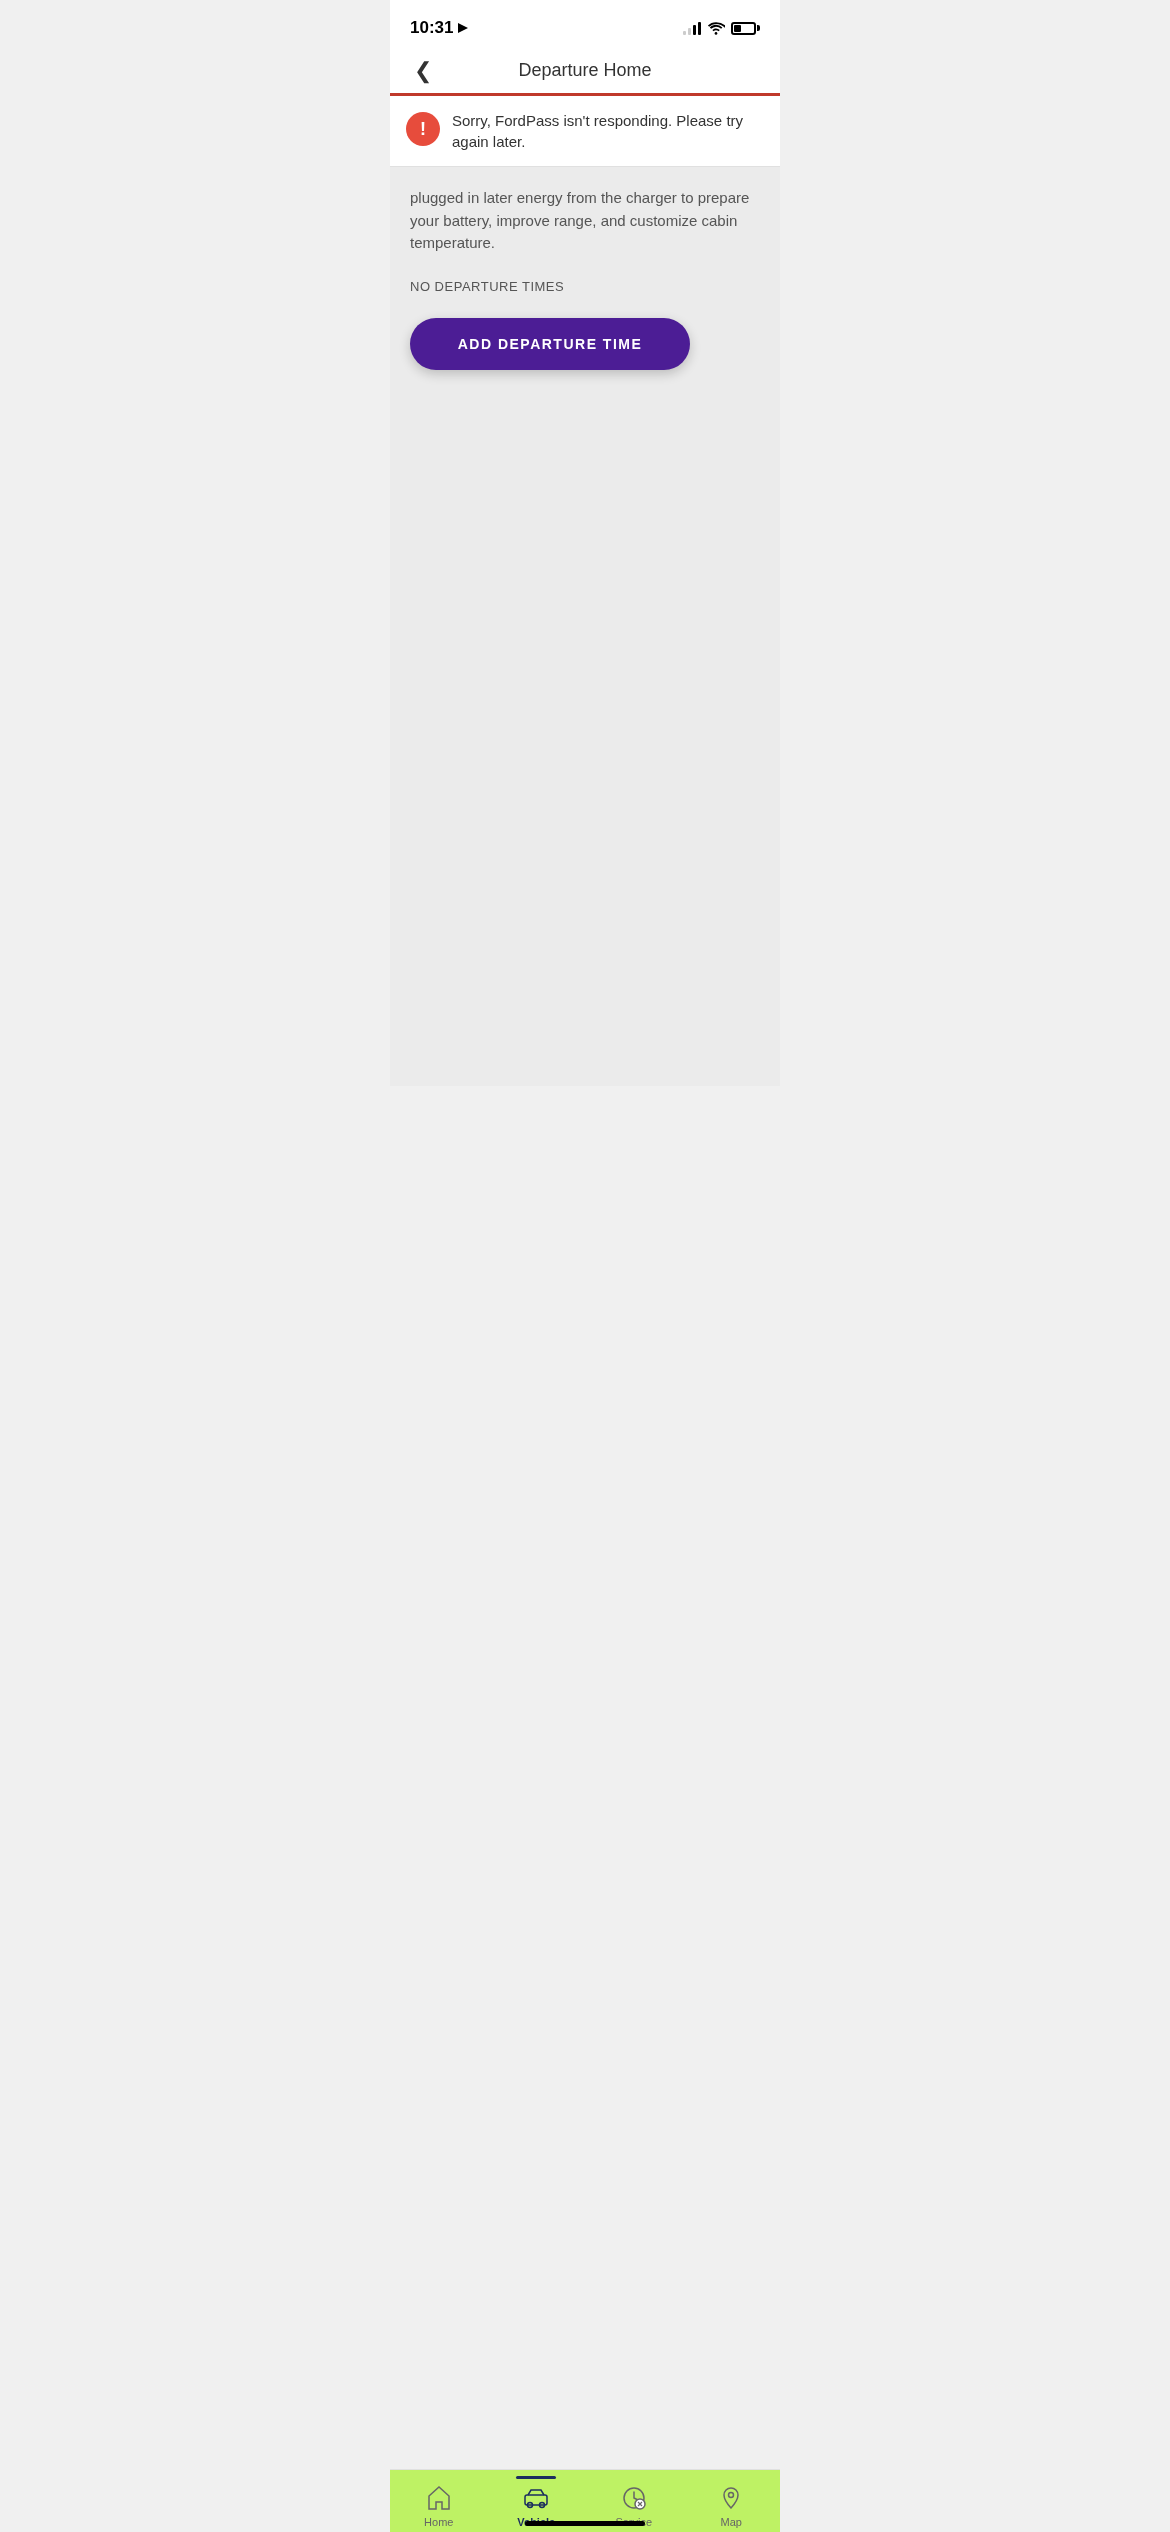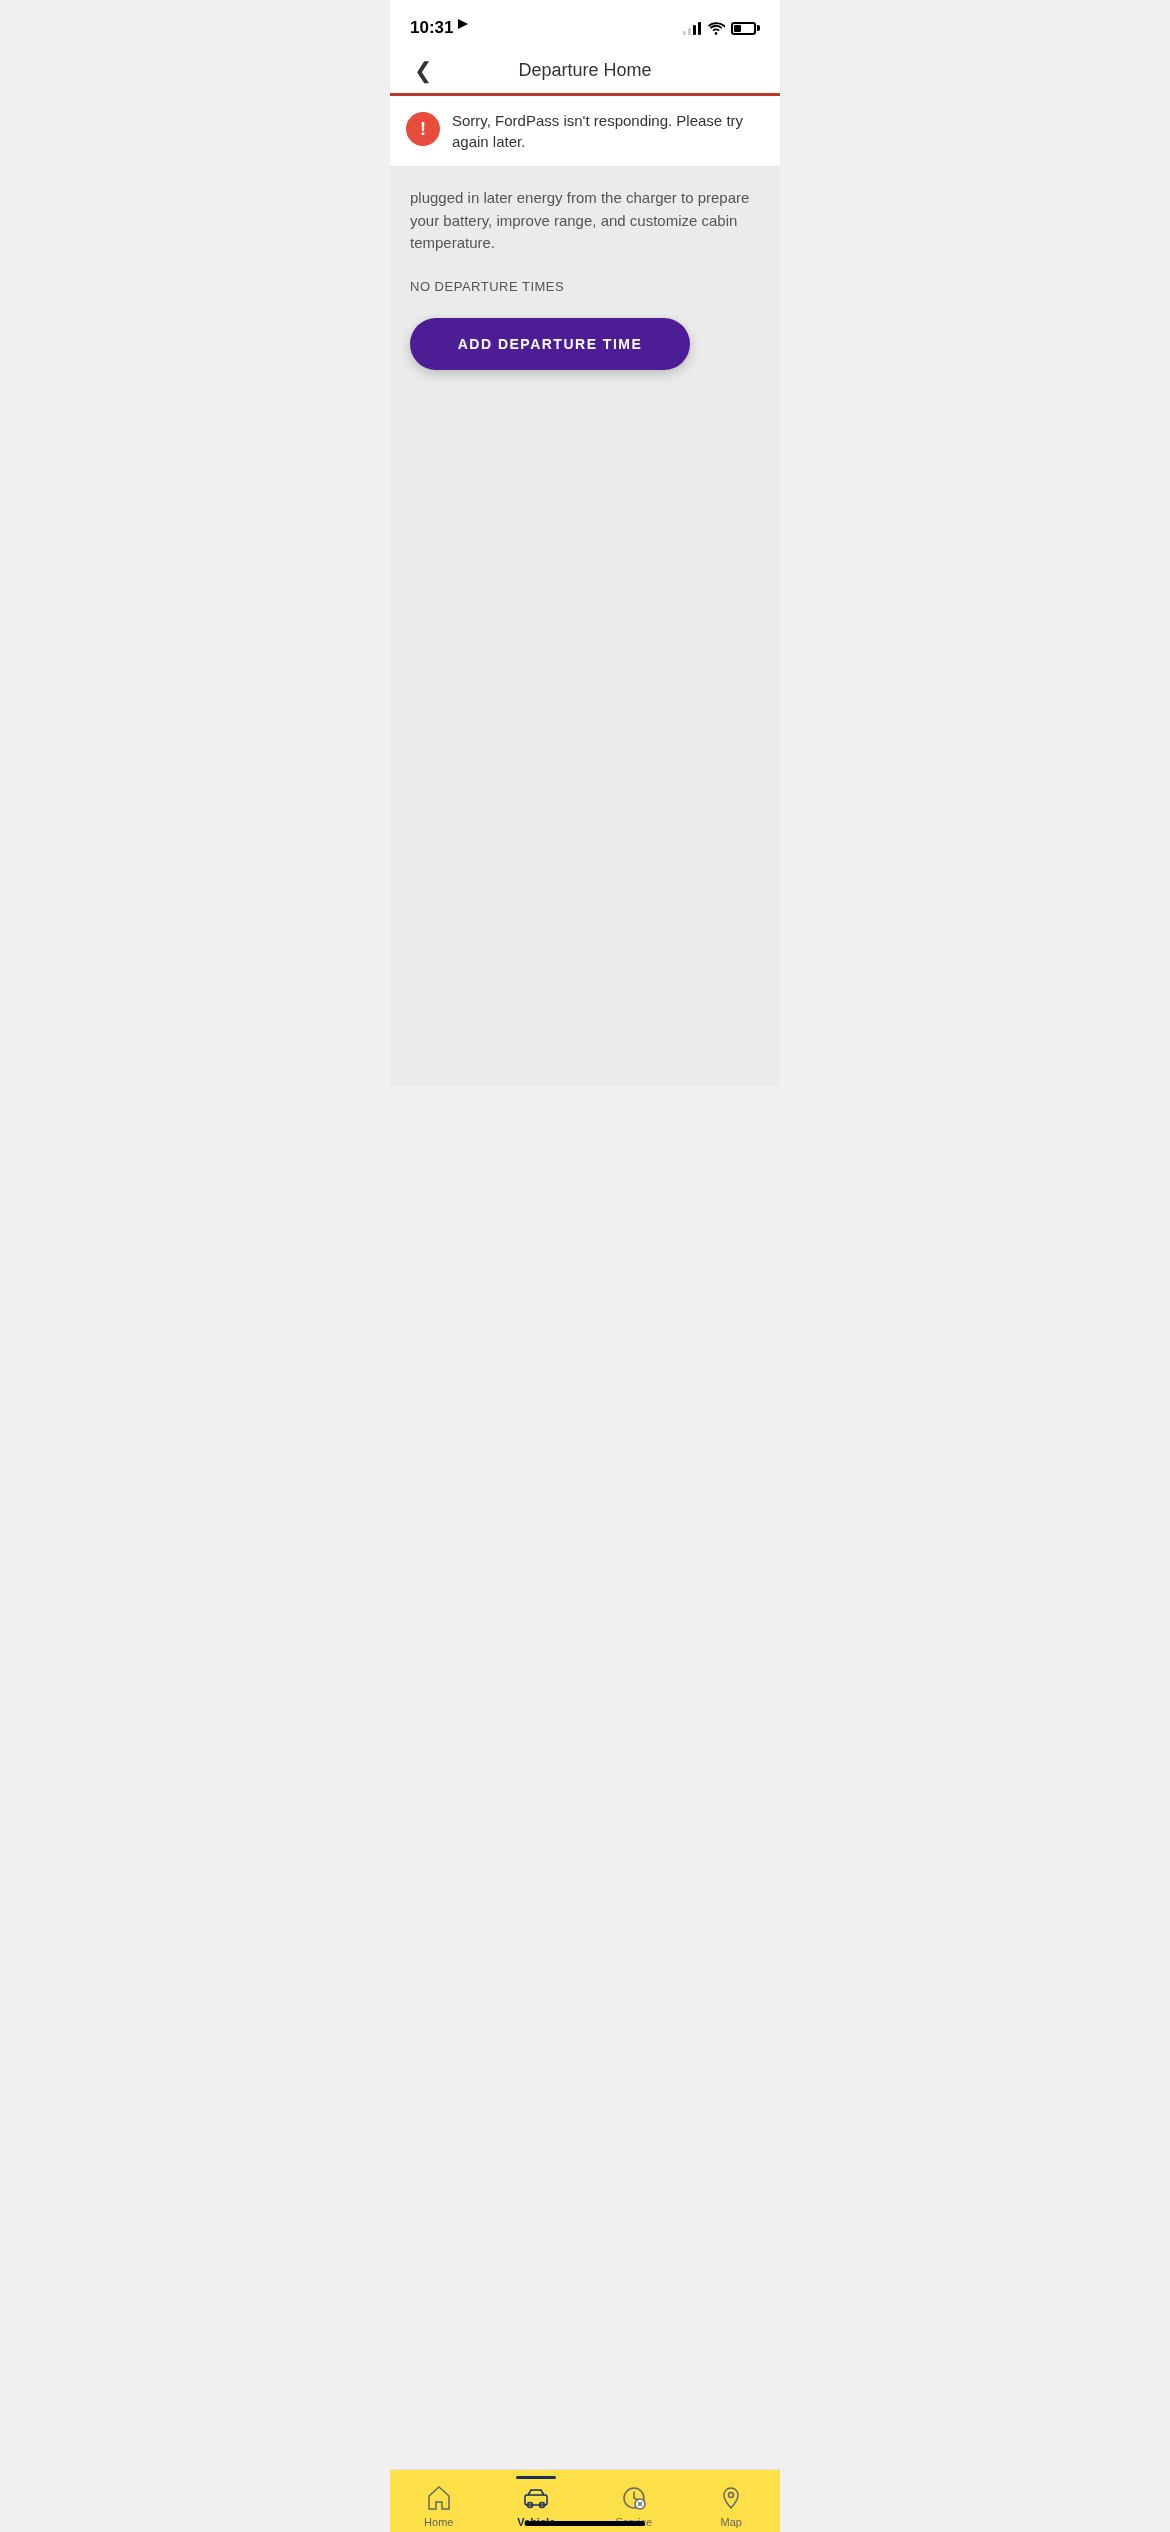--- a/index.html
+++ b/index.html
@@ -27,21 +27,21 @@
       align-items: center;
       padding: 14px 20px 8px;
       height: 50px;
     }
 
     .status-time {
       font-size: 17px;
       font-weight: 700;
       color: #000;
       display: flex;
-      align-items: flex-start;
+      align-items: center;
       gap: 4px;
     }
 
     .location-arrow {
       width: 12px;
       height: 12px;
       display: inline-block;
     }
 
     .status-icons {
@@ -205,21 +205,21 @@
       box-shadow: 0 4px 12px rgba(0,0,0,0.2);
     }
 
     .empty-space {
       background: #ebebeb;
       height: 700px;
     }
 
     
     .tab-bar {
-      background: #fde047;
+      background: #bef264;
       display: flex;
       justify-content: space-around;
       align-items: flex-start;
       padding: 10px 0 4px;
       border-top: 1px solid #e0e0e0;
       position: fixed;
       bottom: 0;
       left: 50%;
       transform: translateX(-50%);
       width: 390px;

